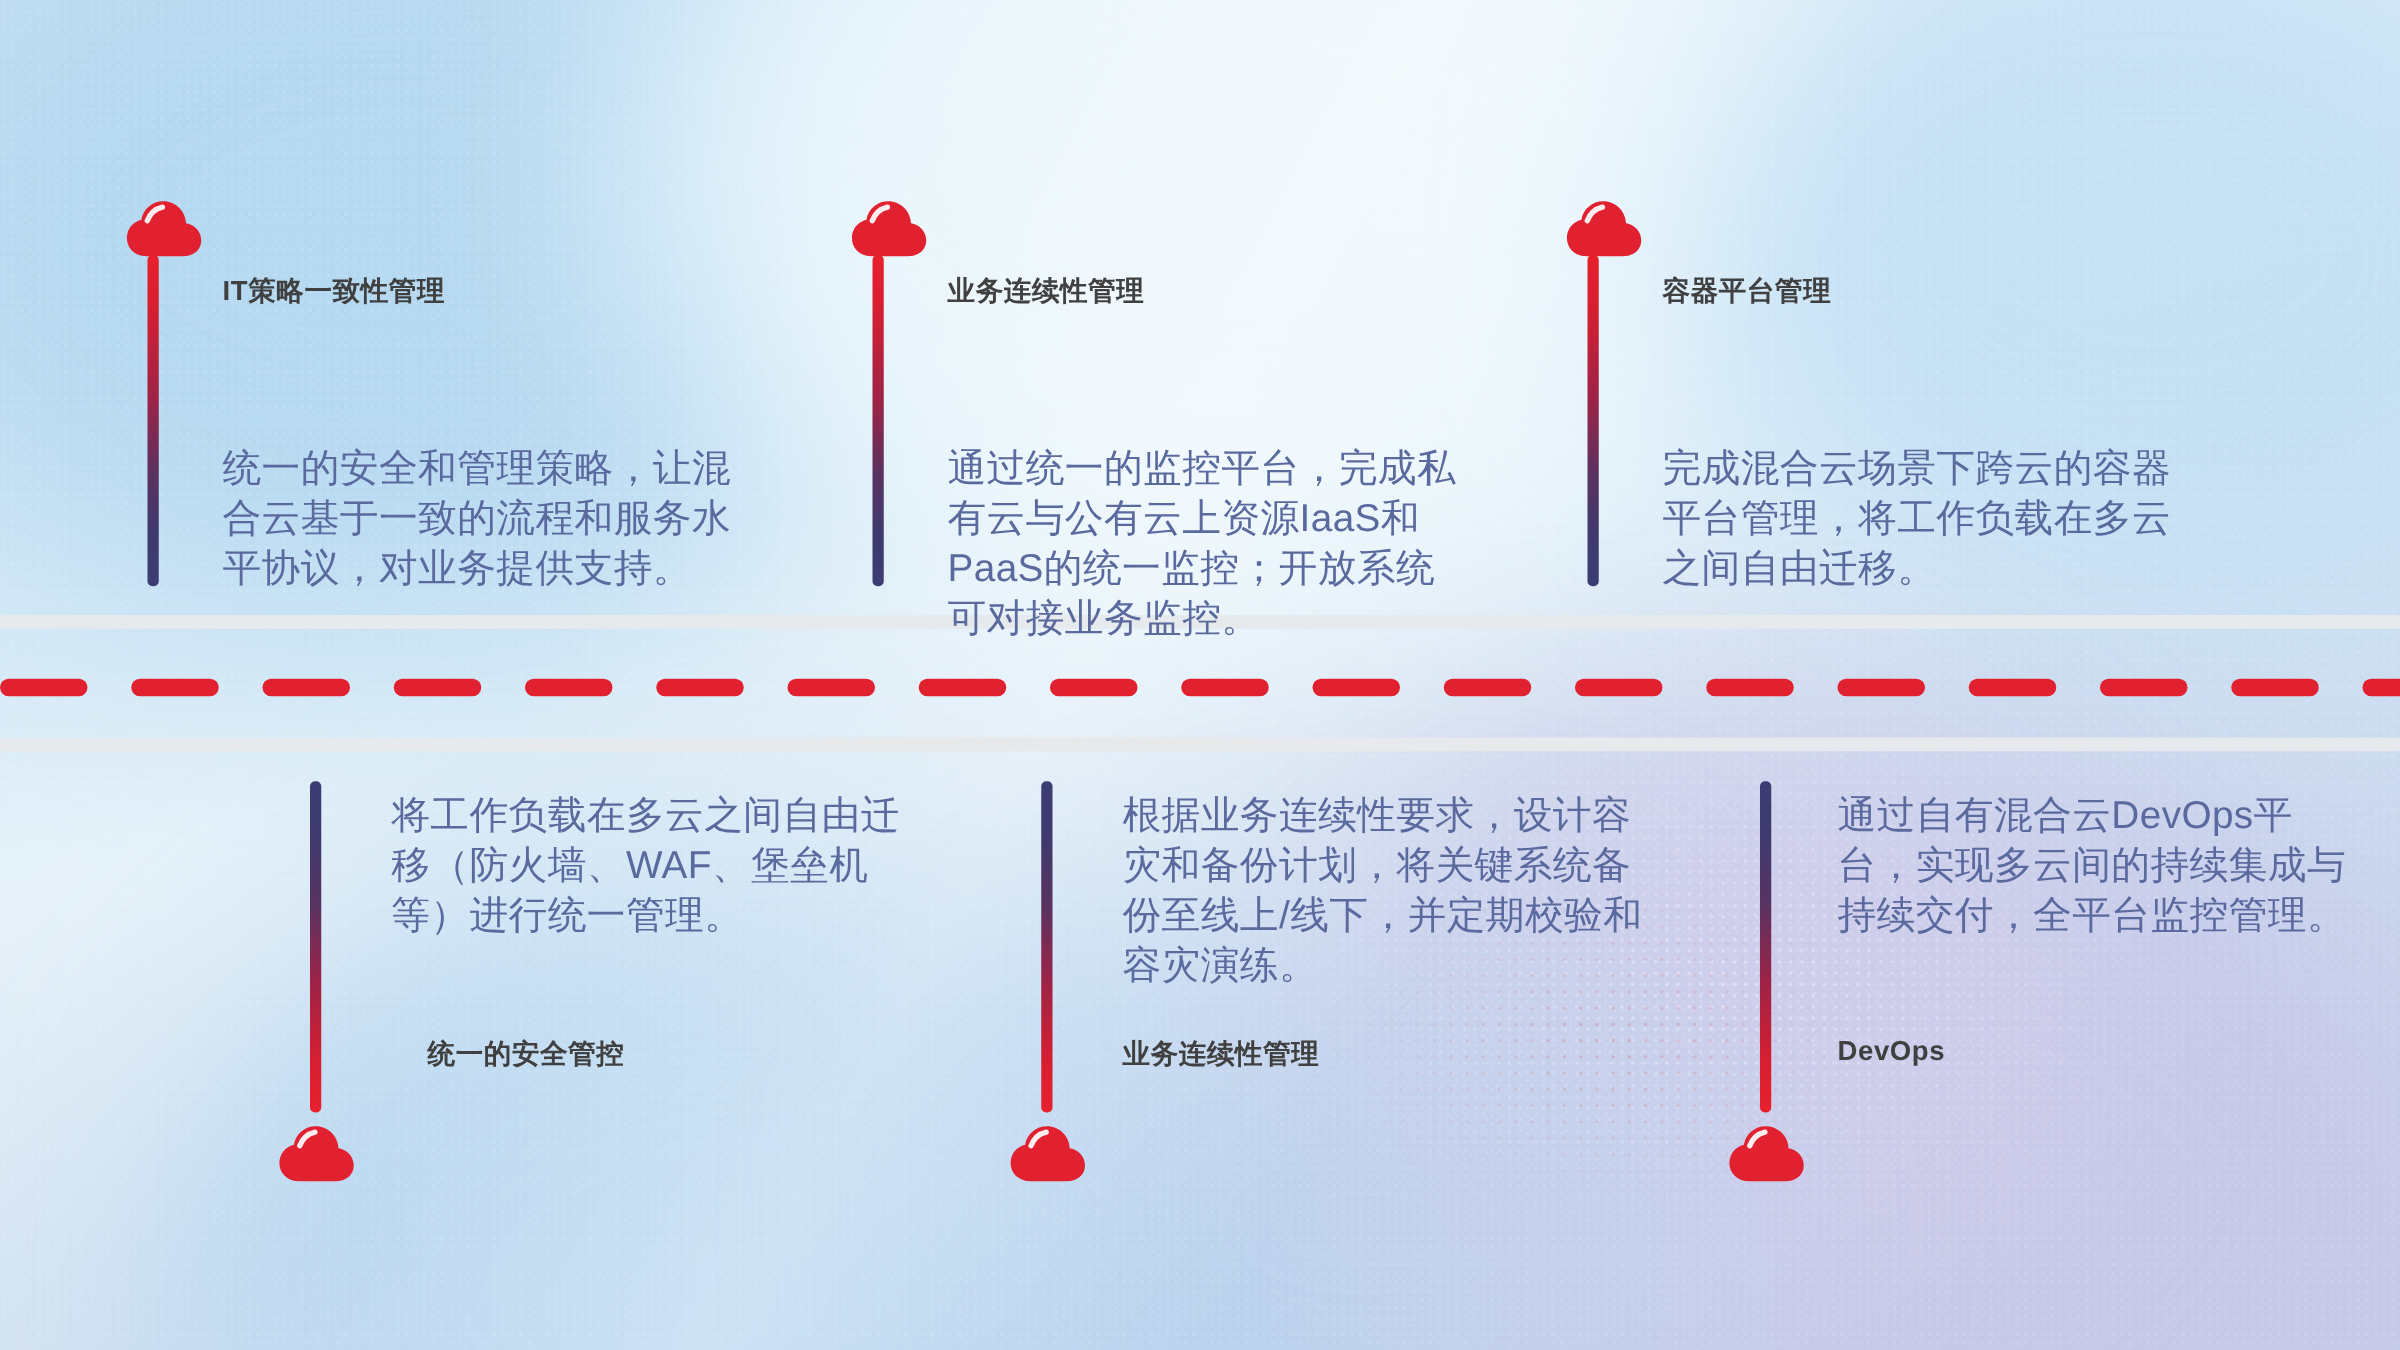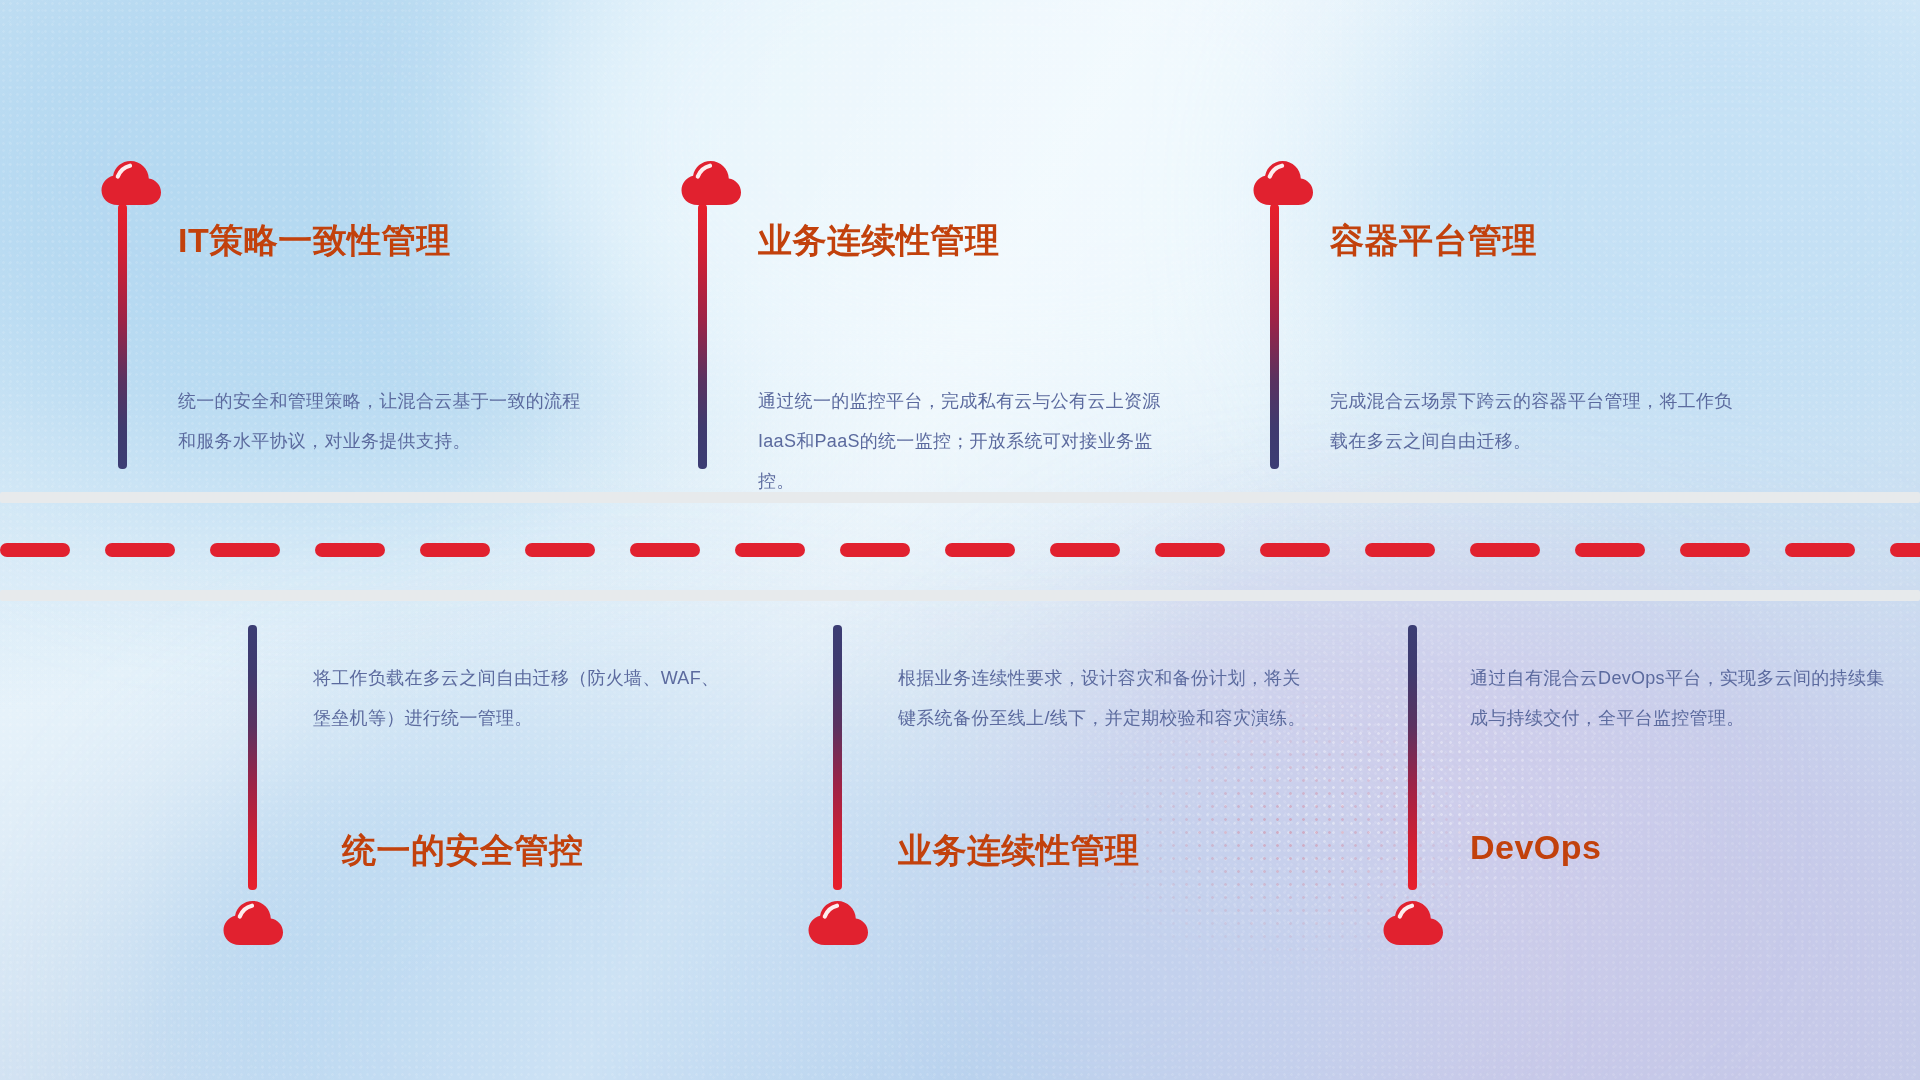--- a/index.html
+++ b/index.html
@@ -65,26 +65,26 @@
 
   
   .pin{position:absolute;}
   .pin .bar{position:absolute;width:9px;border-radius:4px;}
   .pin.top .bar{background:linear-gradient(180deg,#e8202c 0%,#d61f31 16%,#9c2347 44%,#5a3260 66%,#3f3a6e 84%,#3b3d74 100%);}
   .pin.bottom .bar{background:linear-gradient(180deg,#3b3d74 0%,#3f3a6e 18%,#5a3260 38%,#9c2347 60%,#d61f31 84%,#e8202c 100%);}
   .cloud{position:absolute;width:62px;height:46px;}
 
   
   .title{
-    position:absolute;font-size:34px;font-weight:bold;color:#c2410c;
+    position:absolute;font-size:22px;font-weight:bold;color:#404040;
     letter-spacing:.5px;white-space:nowrap;
   }
   .body{
-    position:absolute;font-size:18px;line-height:40px;color:#5b6a9e;
-    letter-spacing:.3px;font-weight:400;margin-top:26px;
+    position:absolute;font-size:31px;line-height:40px;color:#5b6a9e;
+    letter-spacing:.3px;font-weight:400;
   }
 </style>
 </head>
 <body>
 
 <div class="bg">
   <div class="bg-base"></div>
   <div class="bg-blob blob-a"></div>
   <div class="bg-blob blob-b"></div>
   <div class="bg-blob blob-c"></div>

